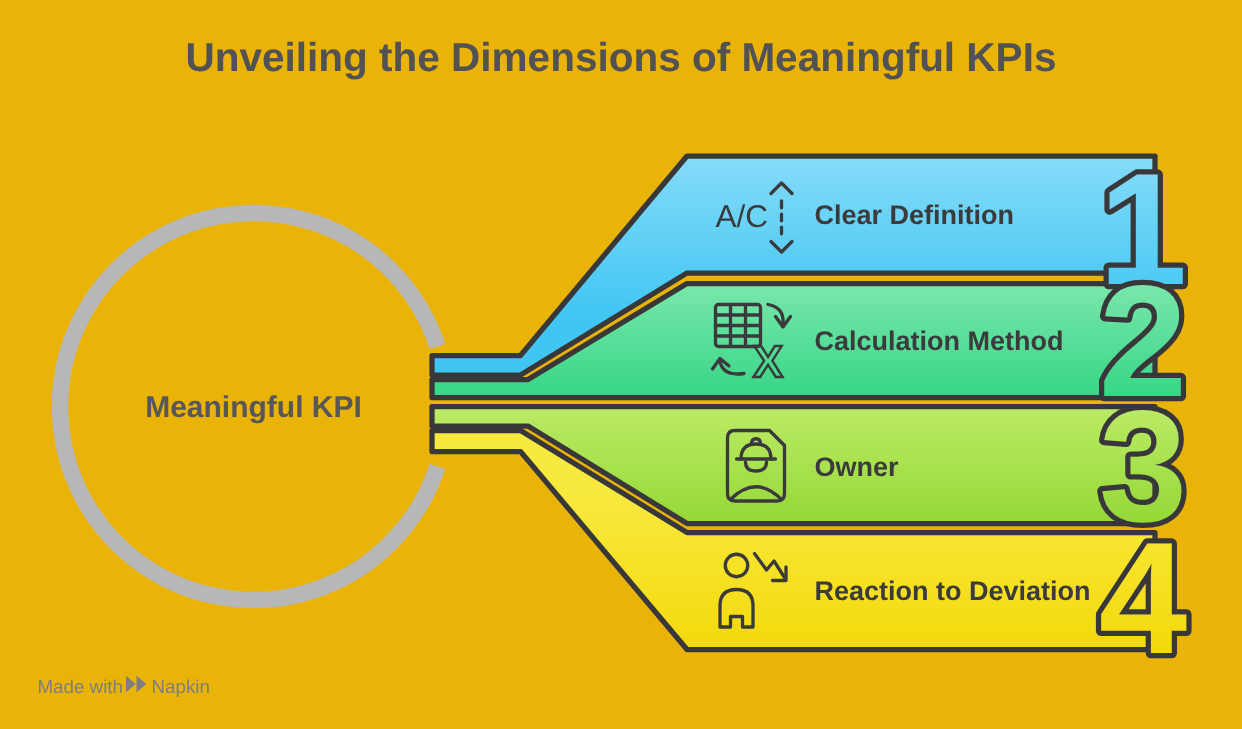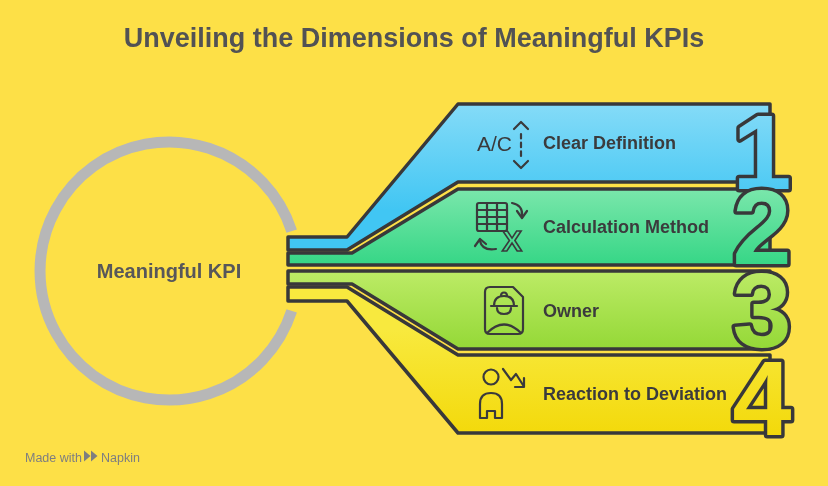--- a/index.html
+++ b/index.html
@@ -1,16 +1,16 @@
 <!DOCTYPE html>
 <html><head>
 <meta charset="utf-8">
 <style>
   html,body{margin:0;padding:0;background:#000;}
-  .canvas{position:relative;width:828px;height:486px;background:#fde047;overflow:hidden;
+  .canvas{position:relative;width:828px;height:486px;background:#eab308;overflow:hidden;
           font-family:"Liberation Sans",sans-serif;}
   svg{display:block;}
   .title-text{font-family:"Liberation Sans",sans-serif;font-weight:700;font-size:27px;fill:#525254;}
   .circle-label{font-family:"Liberation Sans",sans-serif;font-weight:700;font-size:20px;fill:#57575a;}
   .row-label{font-family:"Liberation Sans",sans-serif;font-weight:700;font-size:18px;fill:#3b3b3d;}
   .big-number{font-family:"Liberation Sans",sans-serif;font-weight:700;font-size:106px;
               stroke:#38383a;stroke-width:7px;paint-order:stroke;stroke-linejoin:round;}
   .ribbon{stroke:#38383a;stroke-width:3.5;stroke-linejoin:round;}
   .icon-stroke{fill:none;stroke:#3a3a3c;stroke-width:2.2;stroke-linecap:round;stroke-linejoin:round;}
   .icon-text{font-family:"Liberation Sans",sans-serif;font-size:21px;fill:#3a3a3c;}

